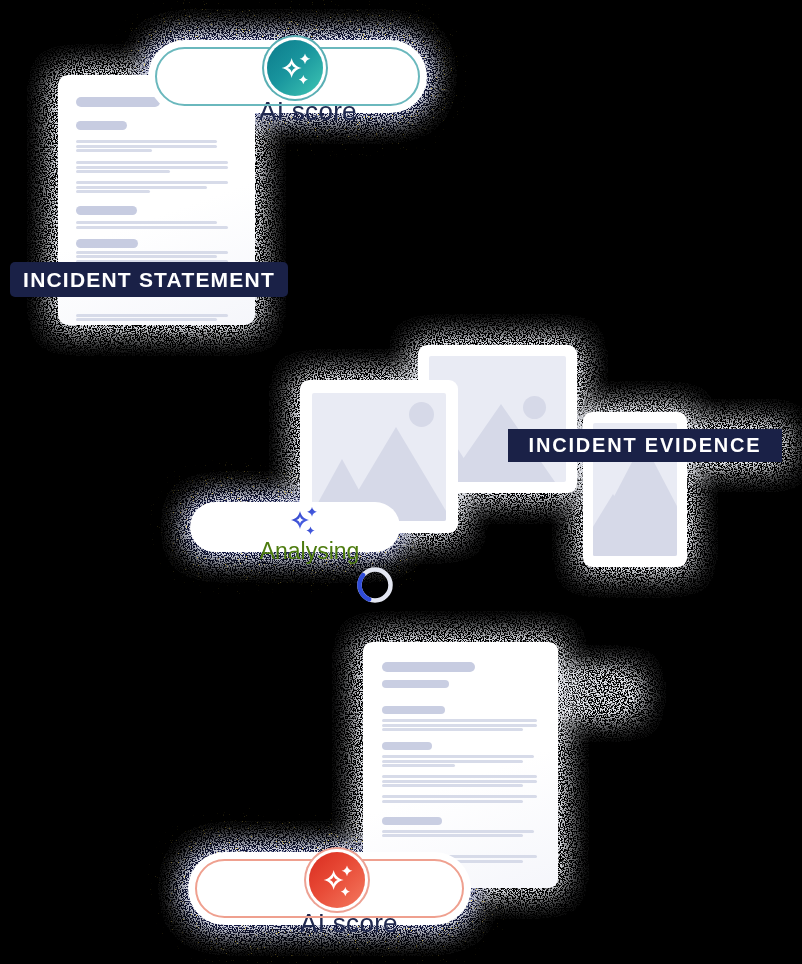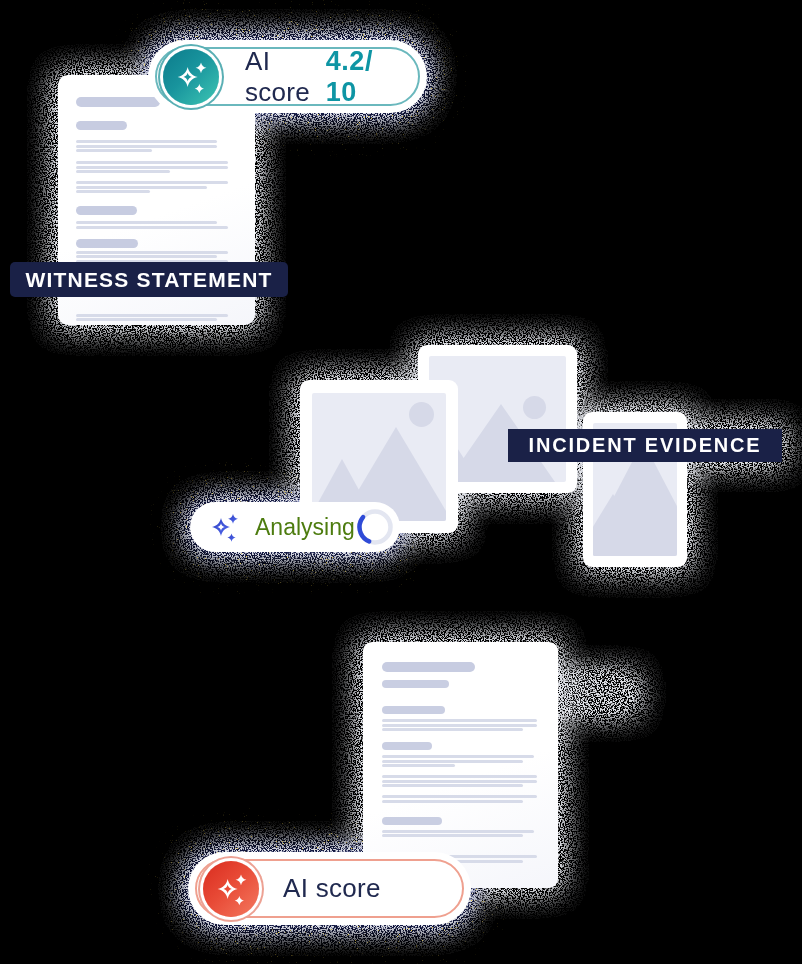--- a/index.html
+++ b/index.html
@@ -24,21 +24,21 @@
   .doc-line.med{height:8px;border-radius:4px;background:#c9cee2;}
   
   .tag{
     position:absolute;z-index:5;background:#1a2147;color:#fff;
     display:flex;align-items:center;justify-content:center;
     font-weight:700;border-radius:6px;white-space:nowrap;
   }
   
   .pill{
     position:absolute;background:#fff;border-radius:999px;z-index:4;
-    display:flex;align-items:center;
+    display:flex;align-items:center;flex-direction:column;
   }
   .pill-inner-border{
     position:absolute;inset:7px;border-radius:999px;border:2px solid;pointer-events:none;
   }
   .pill-inner-border.teal{border-color:#6ab8bd;}
   .pill-inner-border.red{border-color:#efa08f;}
   .icon-circle{
     position:relative;width:56px;height:56px;border-radius:50%;flex:0 0 auto;
     display:flex;align-items:center;justify-content:center;
   }
@@ -152,24 +152,23 @@
   </div>
 
   <div class="pill" style="left:148px;top:40px;width:279px;height:73px;padding-left:15px;box-sizing:border-box;">
     <span class="pill-inner-border teal"></span>
     <span class="icon-circle teal">
       <svg width="40" height="40" viewBox="0 0 48 48" fill="#ffffff">
           <use href="#sparkles" xlink:href="#sparkles"></use>
         </svg>
     </span>
     <span class="pill-label" style="margin-left:26px;">AI score</span>
-    <span class="pill-score teal" style="margin-left:auto;margin-right:30px;">4.2/ 10</span>
-  </div>
-
-  <div class="tag" style="left:10px;top:262px;width:278px;height:35px;font-size:21px;letter-spacing:1.2px;border-radius:5px;">WITNESS STATEMENT</div>
+  </div>
+
+  <div class="tag" style="left:10px;top:262px;width:278px;height:35px;font-size:21px;letter-spacing:1.2px;border-radius:5px;">INCIDENT STATEMENT</div>
 
   <div class="photo-card" style="left:583px;top:412px;width:104px;height:155px;z-index:1;">
     <div class="ph" style="left:10px;top:11px;width:84px;height:133px;">
       <div class="mtn m-col" style="left:-18px;border-left-width:38px;border-right-width:38px;border-bottom-width:62px;"></div>
       <div class="mtn m-col" style="left:-10px;border-left-width:60px;border-right-width:60px;border-bottom-width:115px;"></div>
     </div>
   </div>
 
   <div class="photo-card" style="left:418px;top:345px;width:159px;height:148px;z-index:2;">
     <div class="ph" style="left:11px;top:11px;width:137px;height:126px;">

